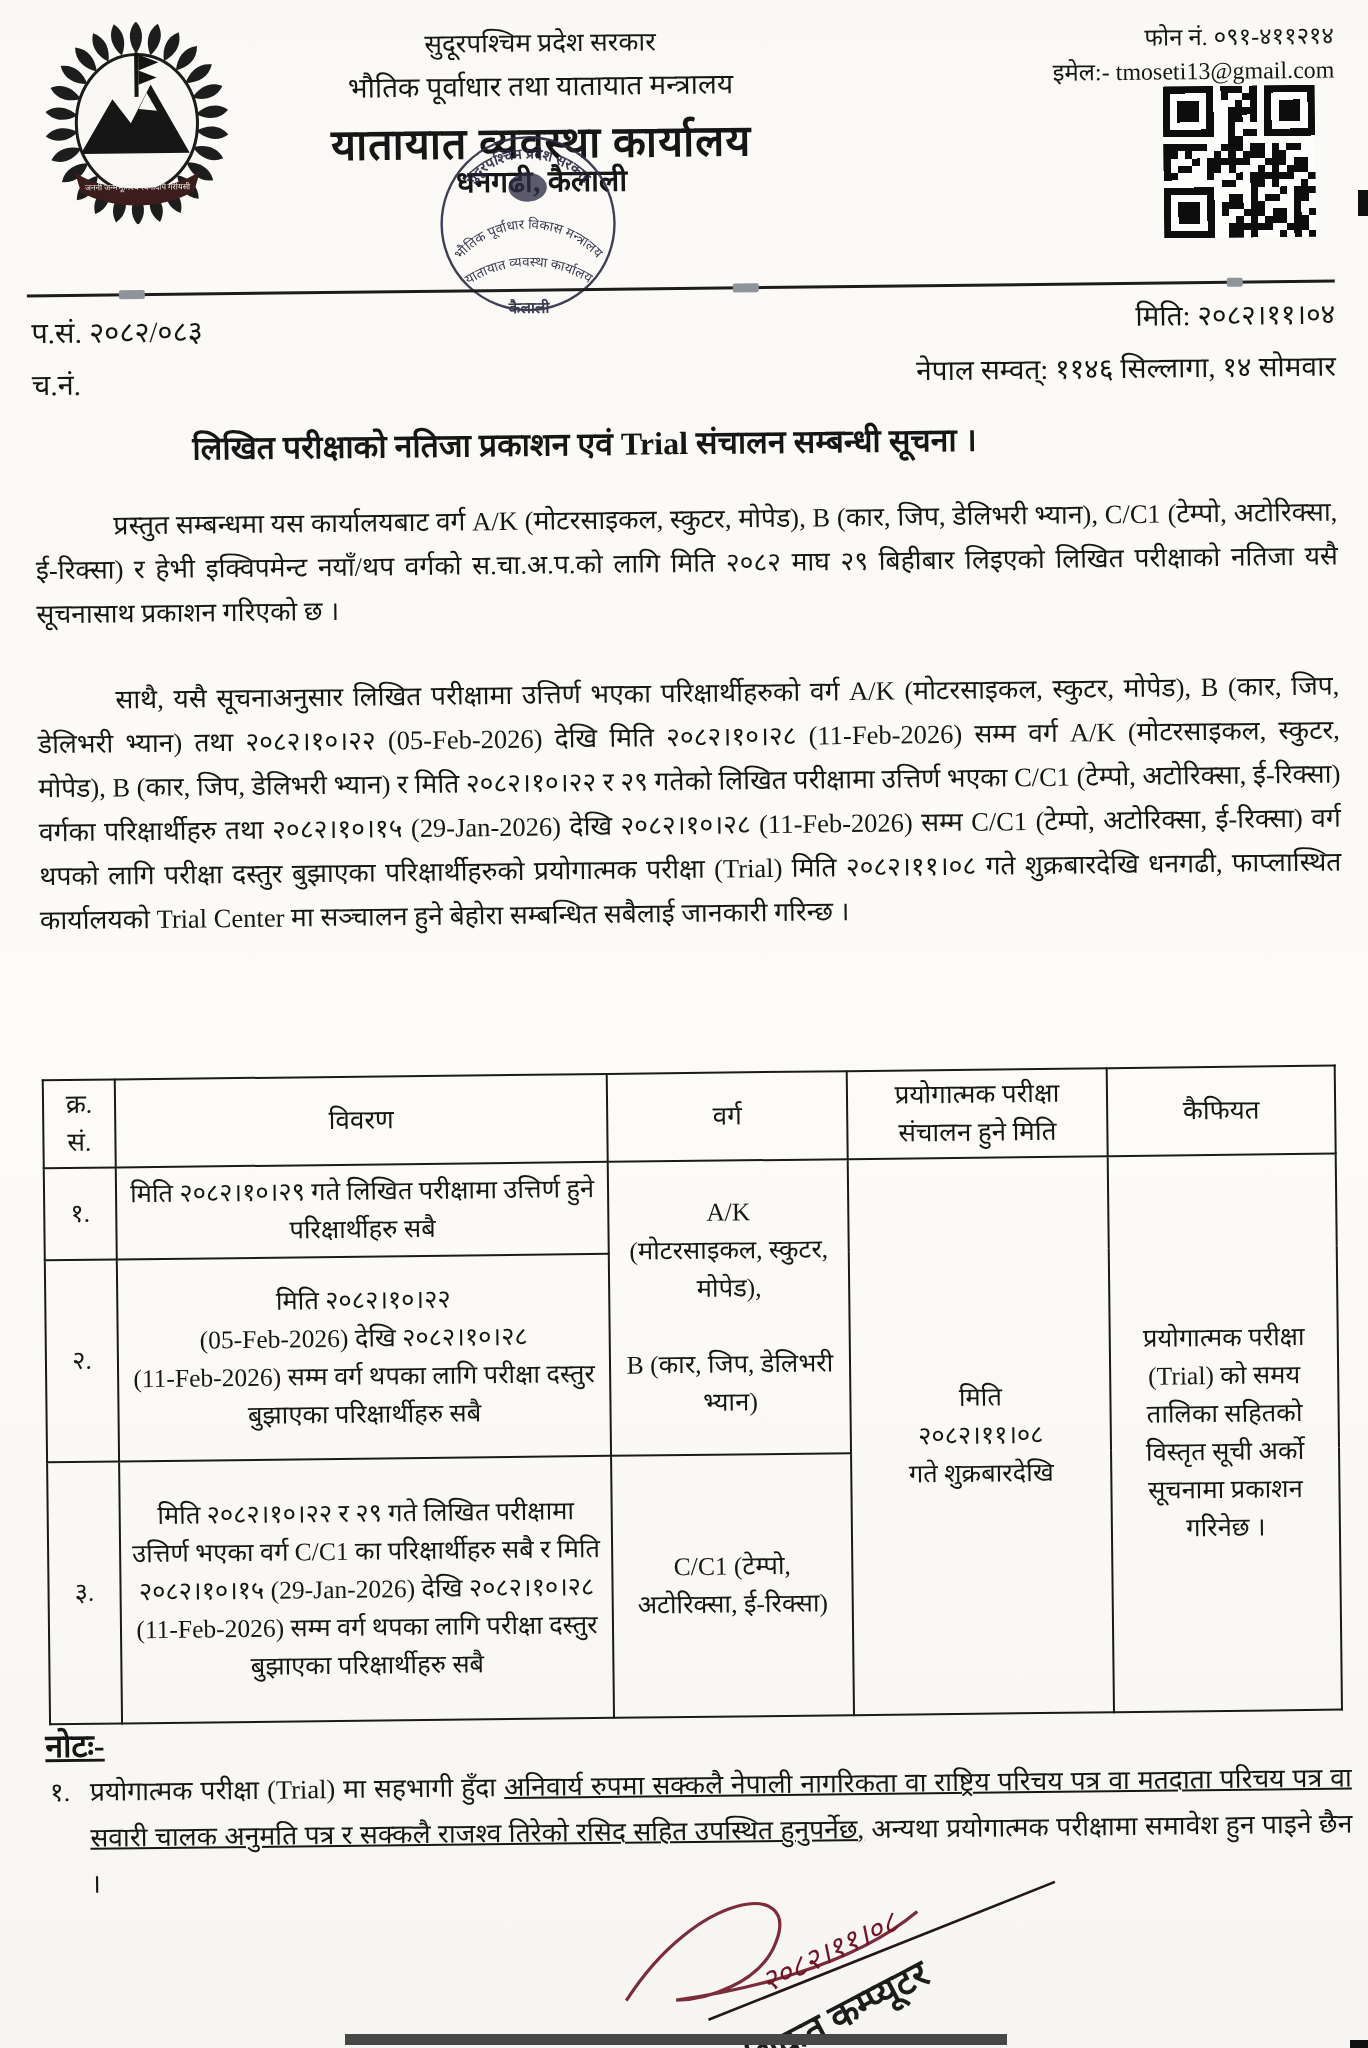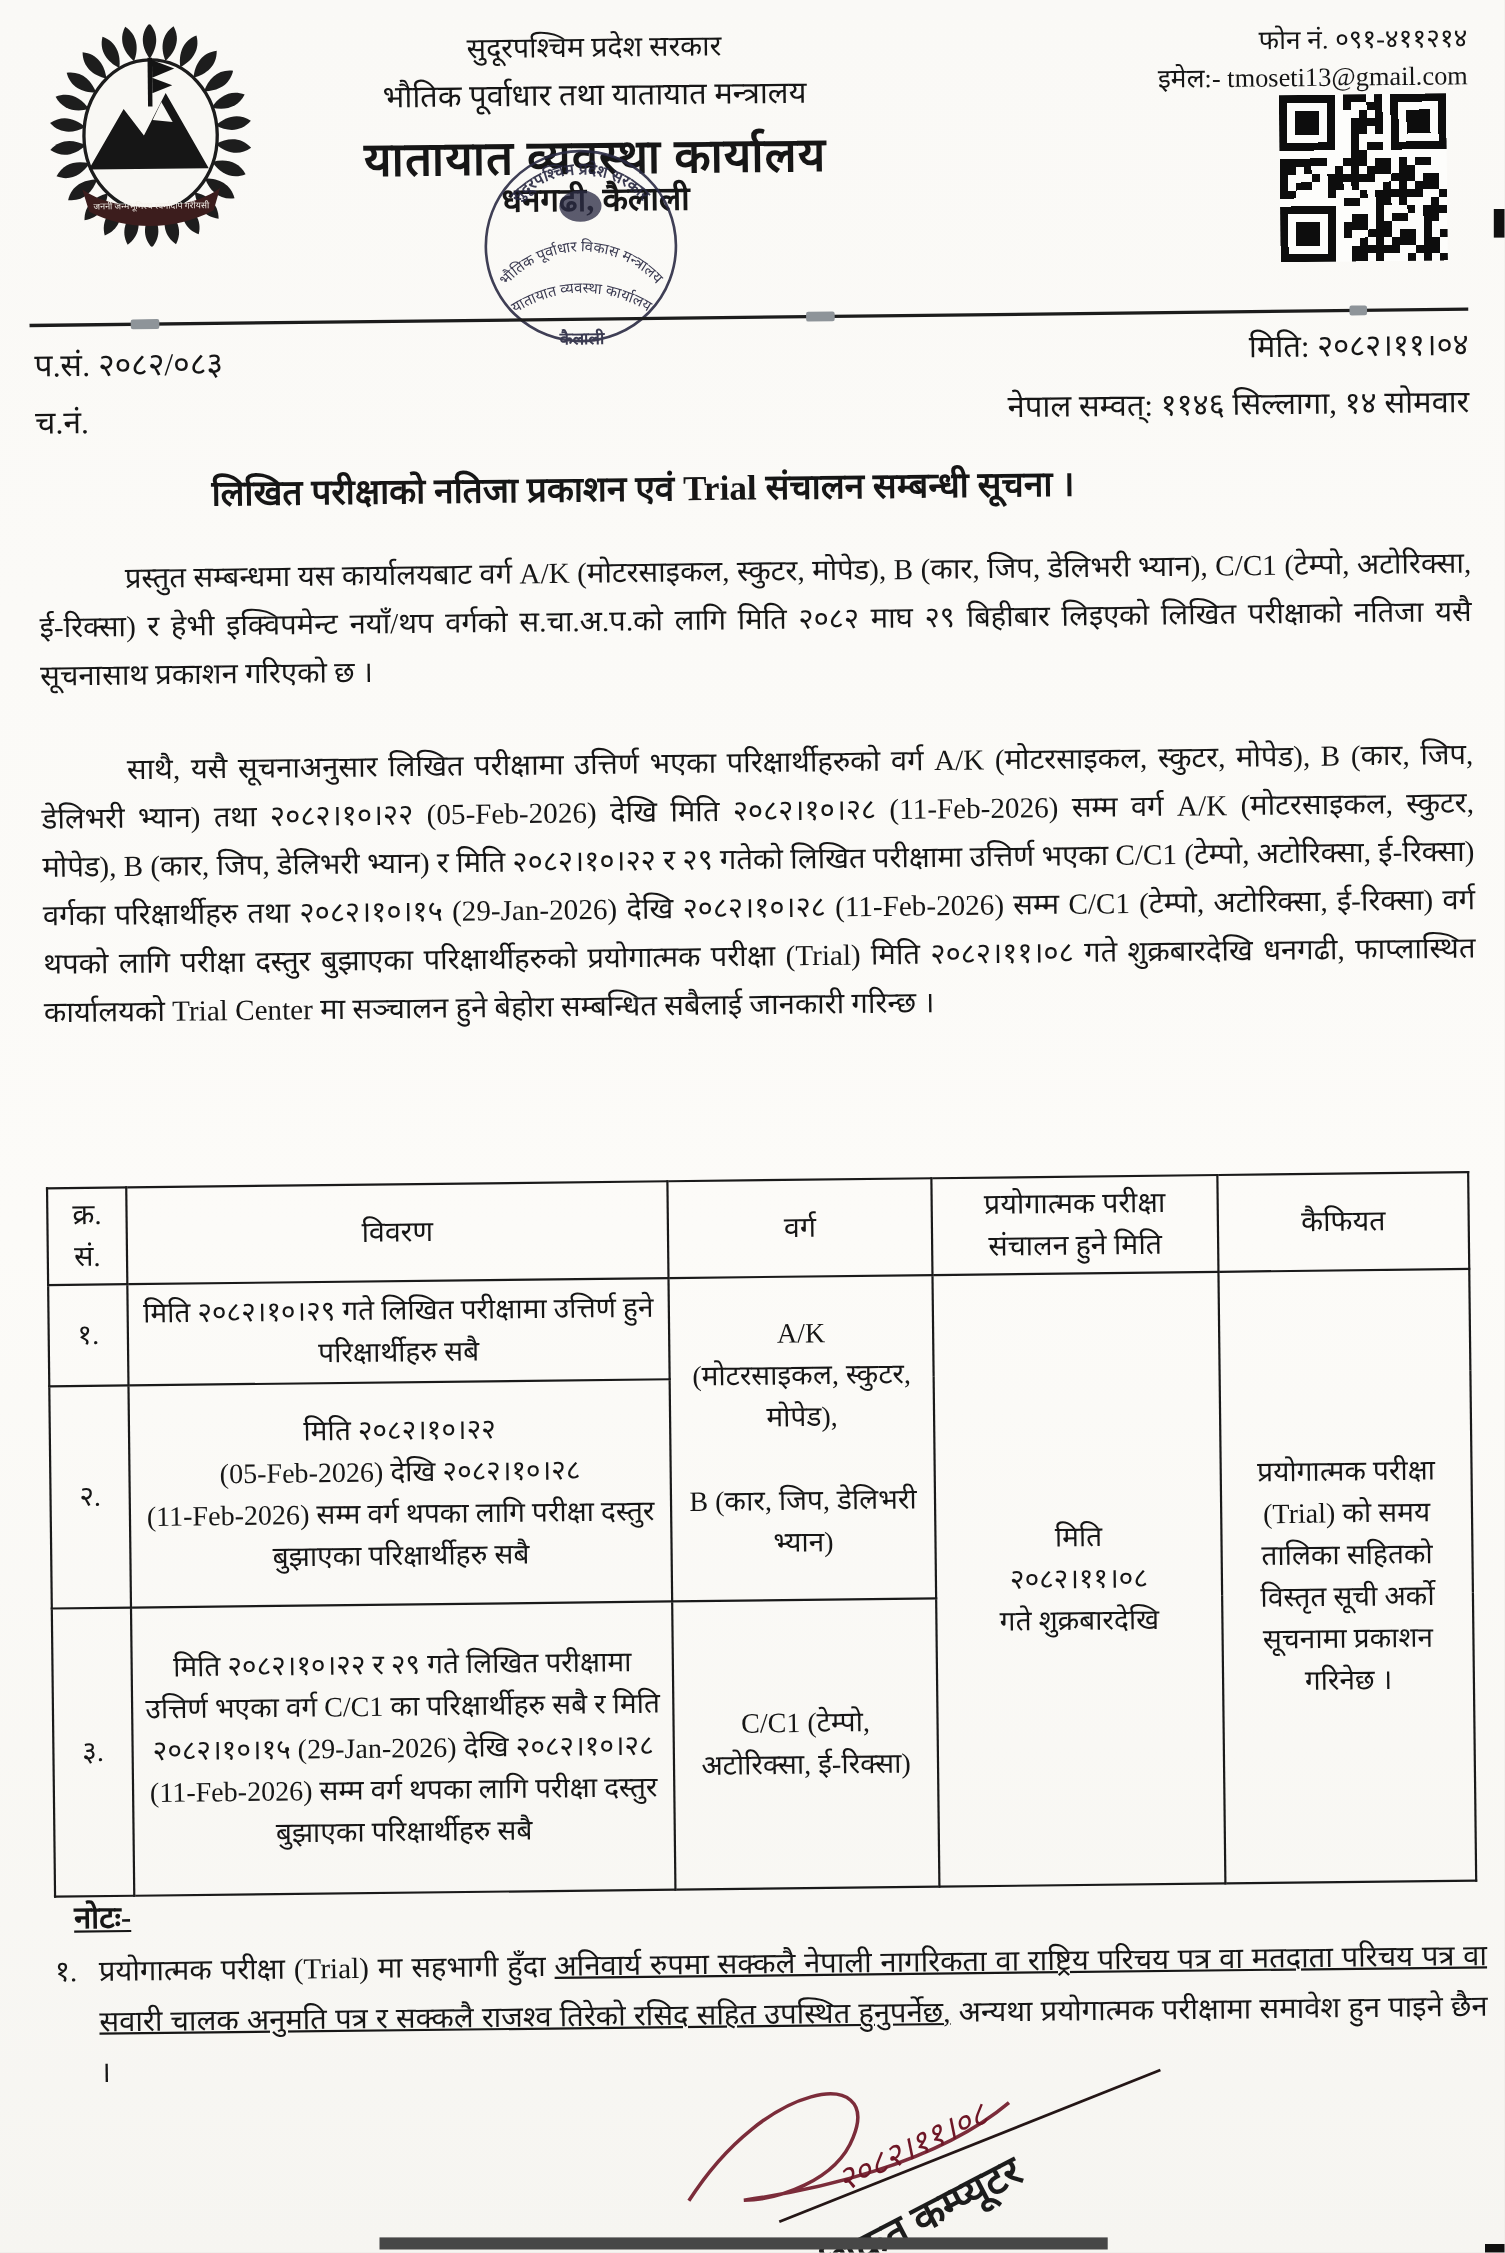--- a/index.html
+++ b/index.html
@@ -33,21 +33,21 @@
   .para1{top:497px;}
   .para2{top:671px;}
 
   
   table.sched{position:absolute;left:40px;top:1072px;border-collapse:collapse;table-layout:fixed;width:1292px;}
   table.sched th,table.sched td{border:2.5px solid #1a1a1a;text-align:center;vertical-align:middle;
        font-size:25.5px;line-height:38px;padding:4px 10px;font-weight:400;}
   table.sched th{font-size:26px;}
 
   
-  .note-label{left:58px;top:1716px;font-size:28px;font-weight:700;text-decoration:underline;}
+  .note-label{left:36px;top:1716px;font-size:32px;font-weight:700;text-decoration:underline;}
   .note-item{left:40px;top:1762px;width:1302px;font-size:26.5px;line-height:46px;text-align:justify;display:flex;}
   .note-no{flex:0 0 40px;}
   .note-underline{text-decoration:underline;text-decoration-thickness:2px;}
 
   .sig{left:576px;top:1852px;width:510px;height:200px;}
 
   
   .art{position:absolute;background:#101010;}
   .art-bottom{left:345px;top:2034px;width:662px;height:11px;background:#474747;}
   .art-br{left:1350px;top:2040px;width:18px;height:8px;}

